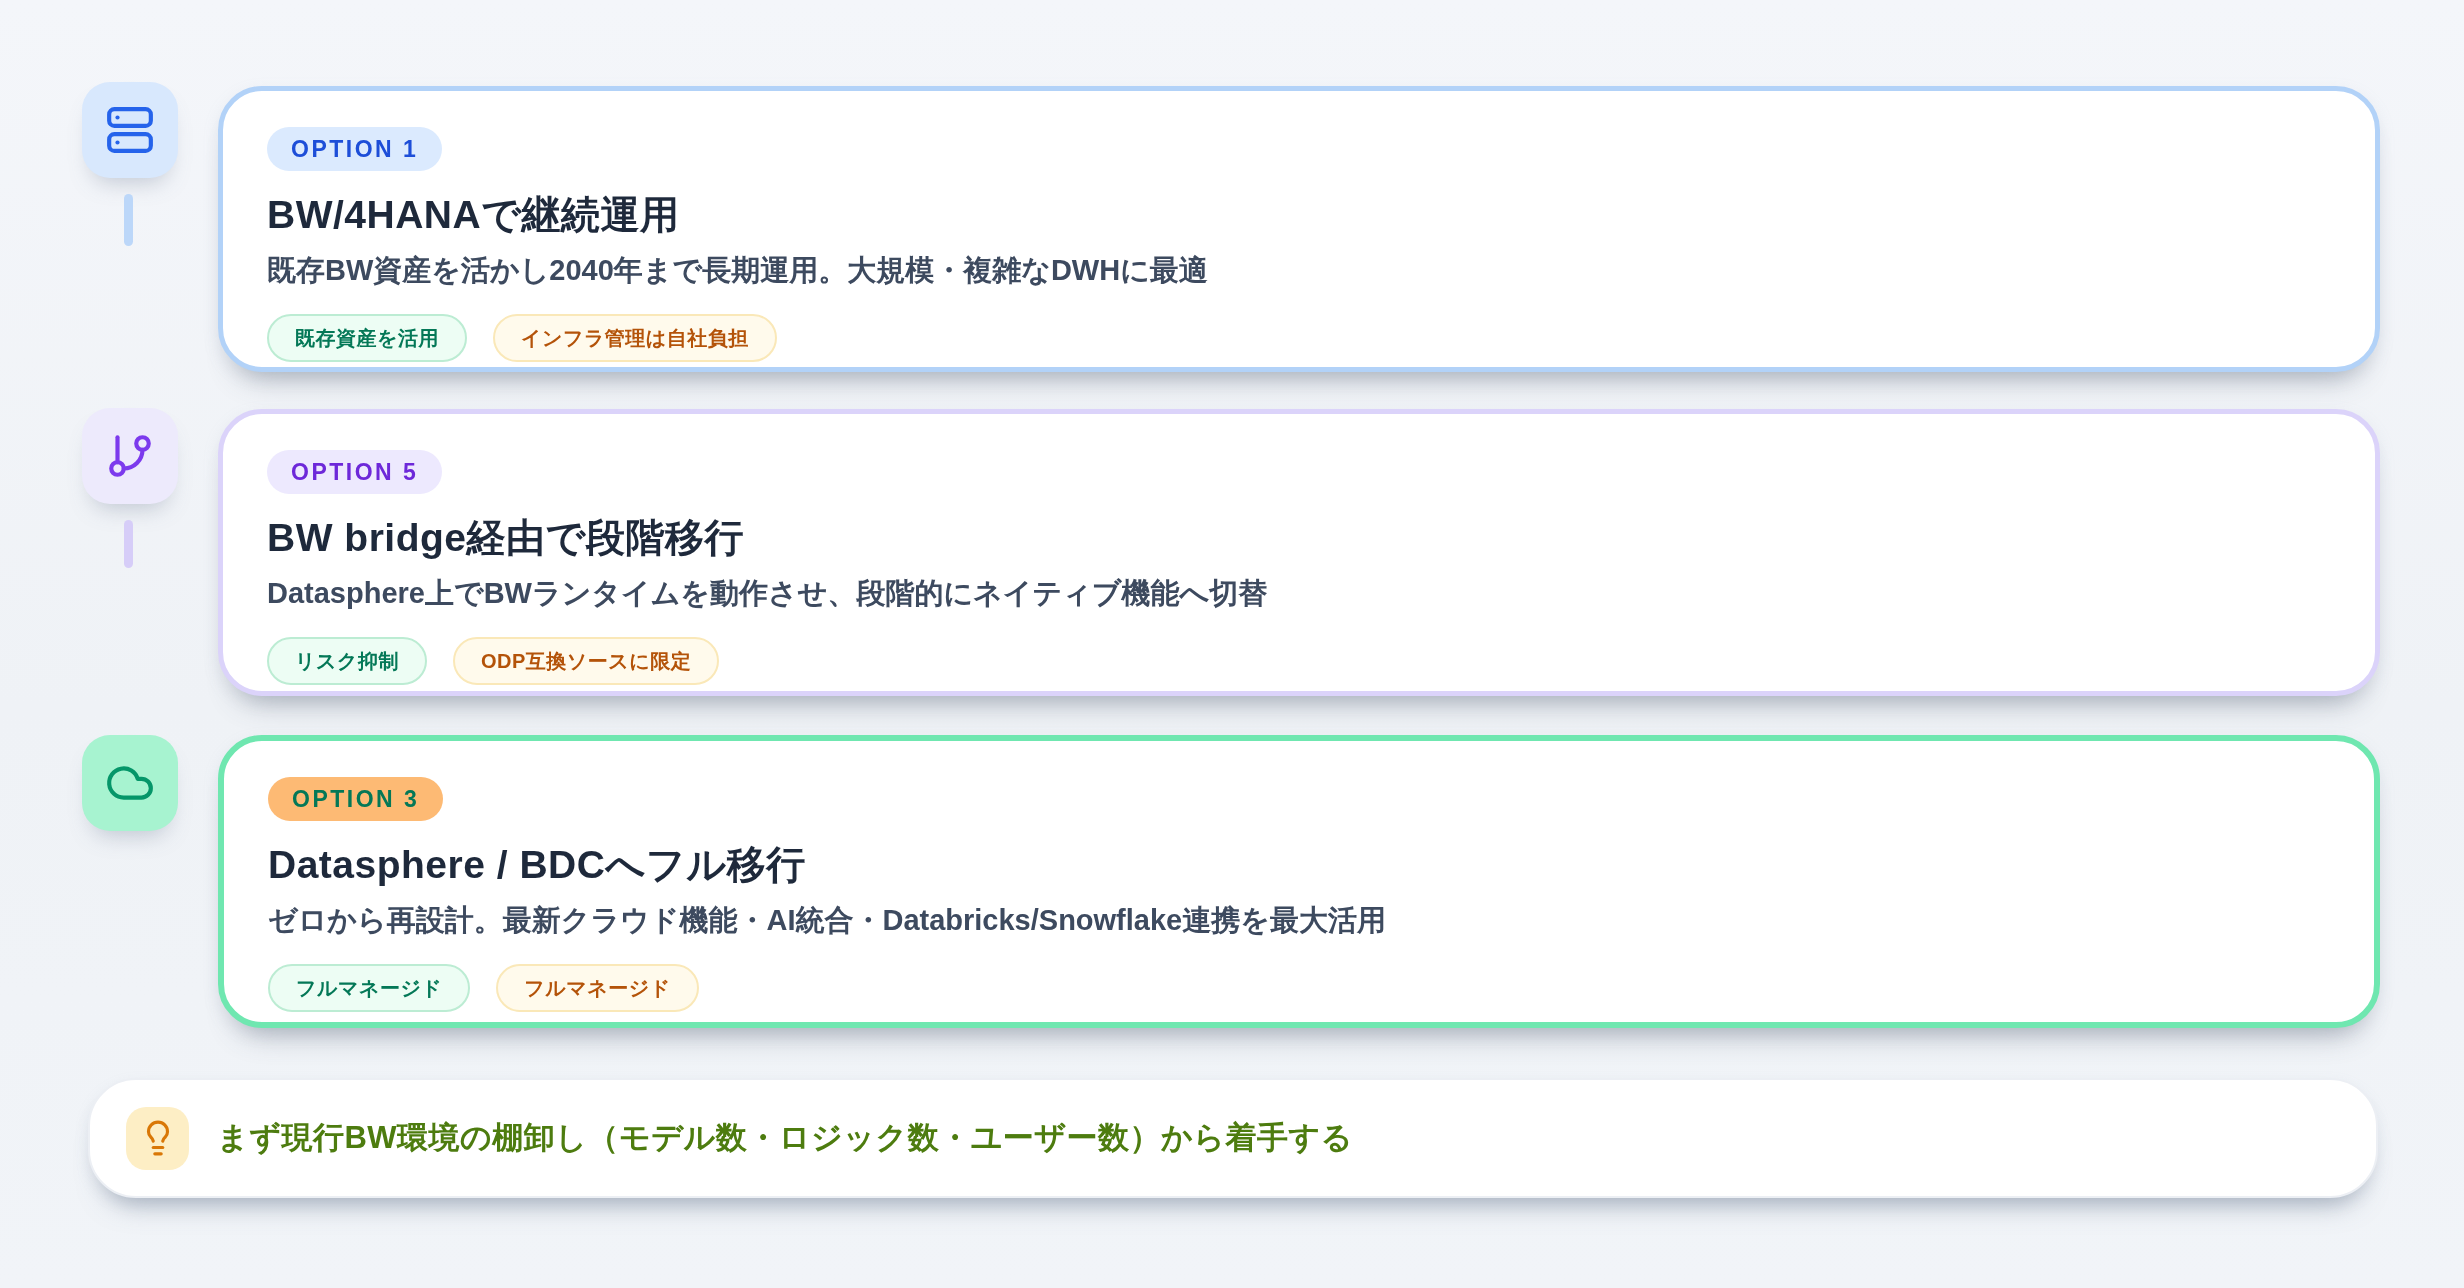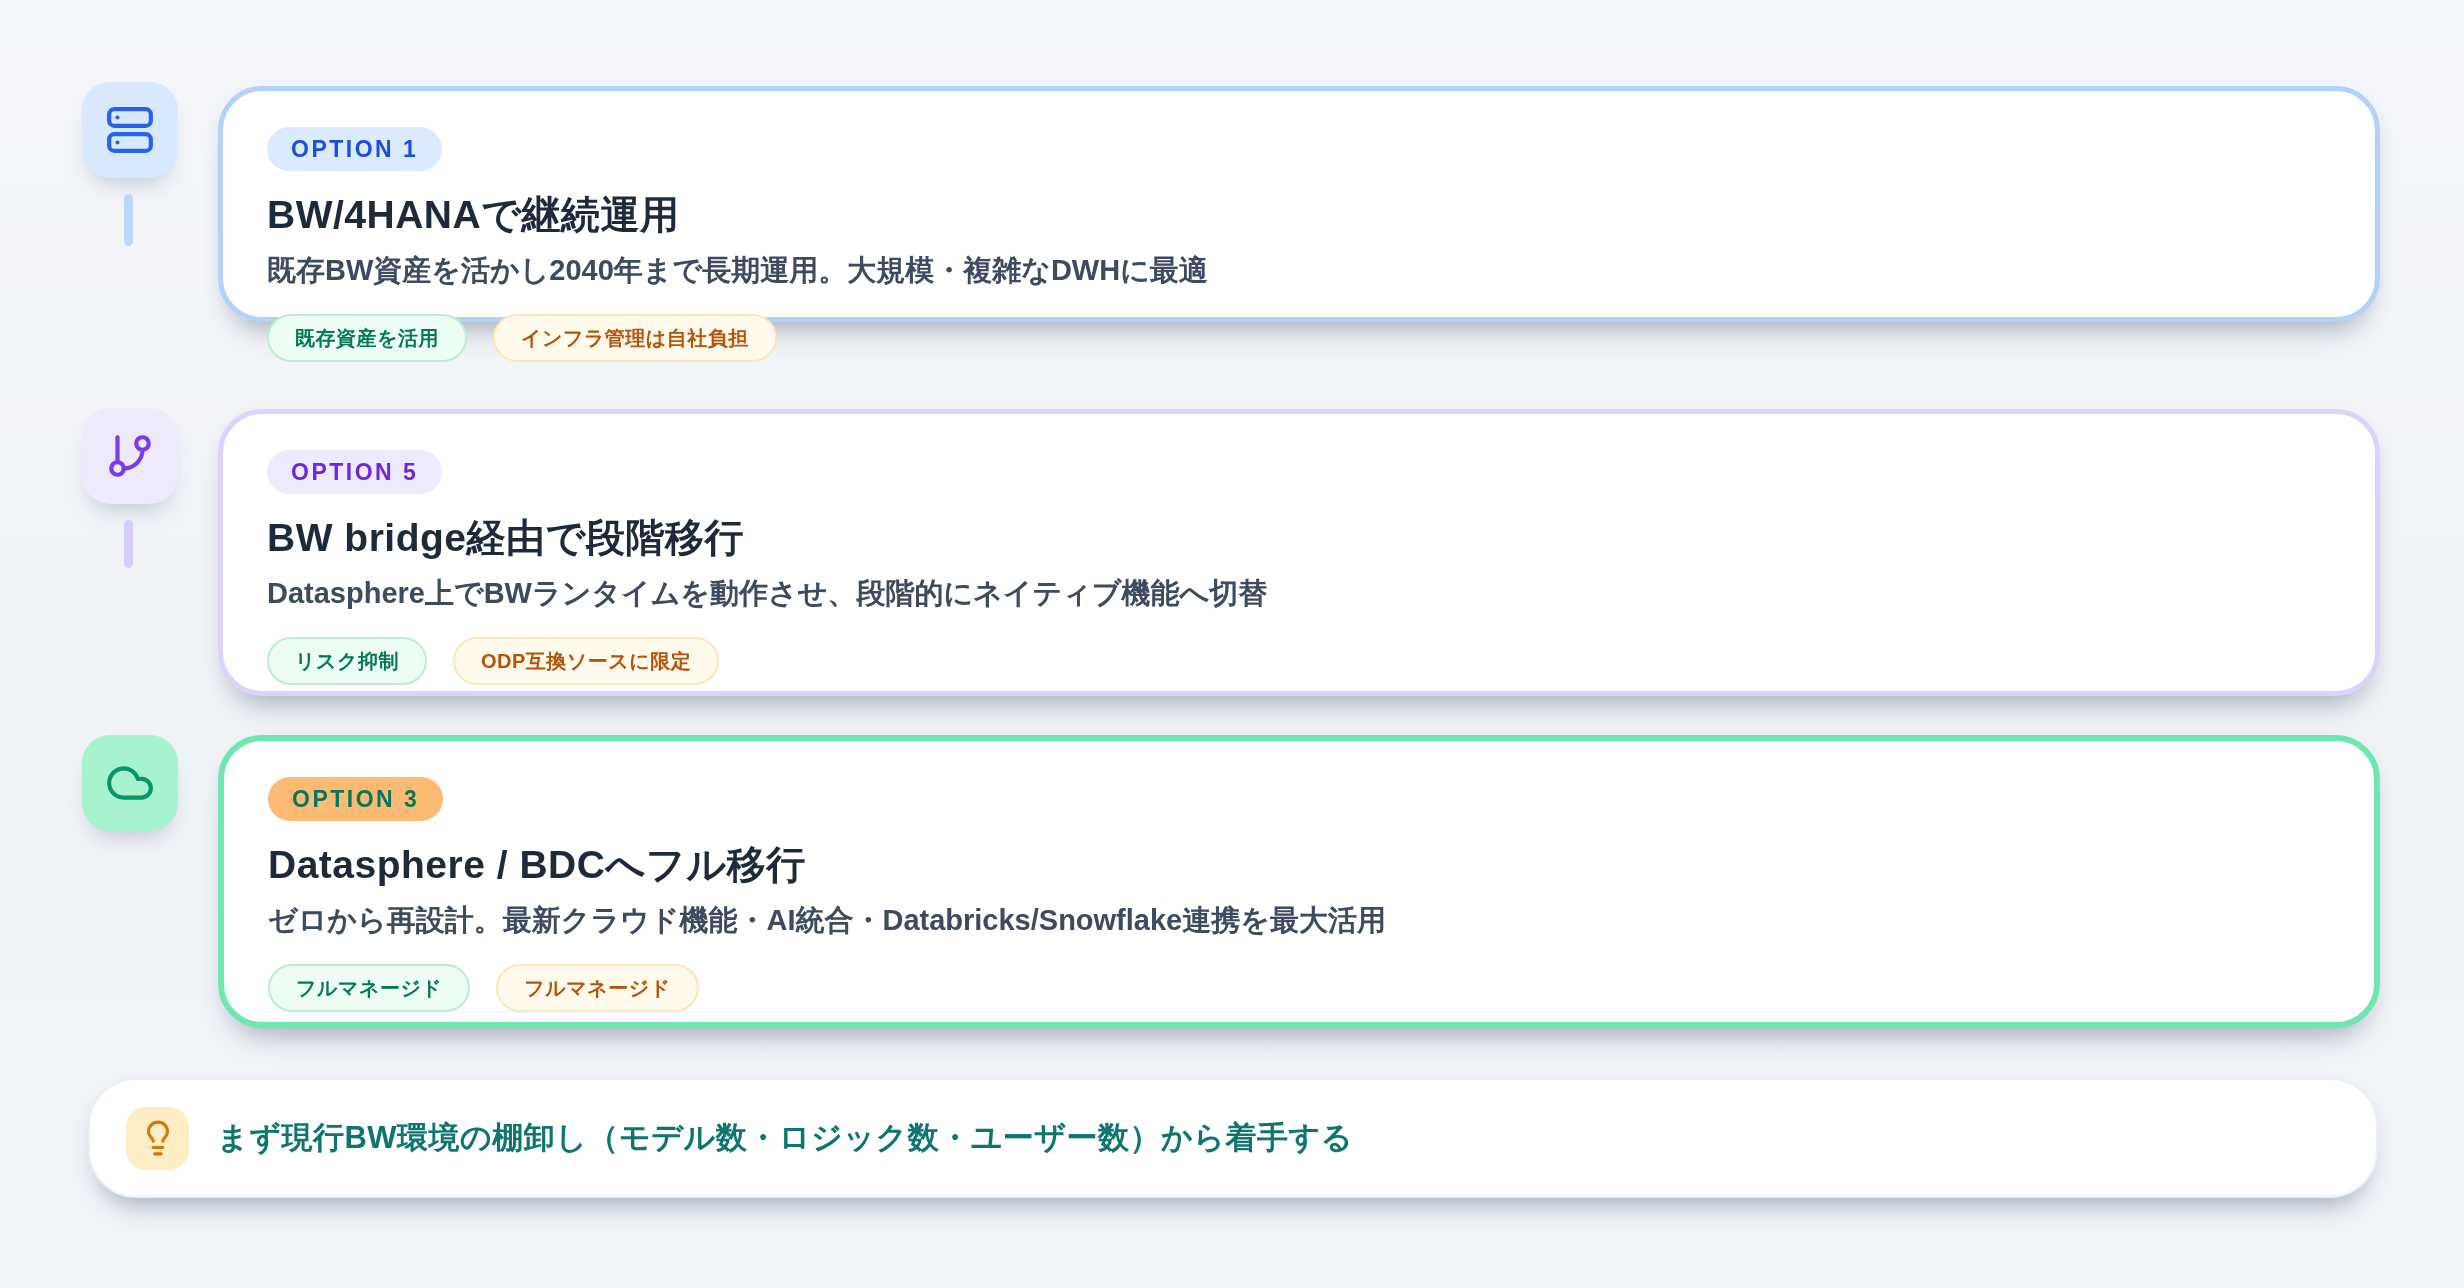--- a/index.html
+++ b/index.html
@@ -37,21 +37,21 @@
 
   
   .card {
     position: absolute;
     left: 218px; width: 2162px;
     background: #ffffff;
     border-radius: 44px;
     padding: 36px 44px;
     box-shadow: 0 24px 30px -20px rgba(71,85,105,.45), 0 6px 16px rgba(148,163,184,.15);
   }
-  .card-1 { top: 86px;  height: 236px; border: 5px solid #b2d2f8; }
+  .card-1 { top: 86px;  height: 286px; border: 5px solid #b2d2f8; }
   .card-2 { top: 409px; height: 287px; border: 5px solid #dbd3fa; }
   .card-3 { top: 735px; height: 293px; border: 6px solid #6fe7b0; }
 
   .badge {
     display: inline-block;
     height: 44px; line-height: 44px;
     padding: 0 24px;
     border-radius: 22px;
     font-size: 23px; font-weight: 800;
     letter-spacing: 2.5px;
@@ -104,21 +104,21 @@
     width: 63px; height: 63px;
     border-radius: 20px;
     background: #fdeec5;
     color: #d97706;
     display: flex; align-items: center; justify-content: center;
     flex: 0 0 auto;
   }
   .note-icon svg { width: 38px; height: 38px; }
   .note-text {
     font-size: 31px; font-weight: 800;
-    color: #0f766e;
+    color: #4d7c0f;
     letter-spacing: .5px;
   }
 </style>
 </head>
 <body>
 
 <div class="stage">
 
   <div class="rail-icon icon-1">
     <svg viewBox="0 0 24 24" fill="none" stroke="currentColor" stroke-width="2" stroke-linecap="round" stroke-linejoin="round">

